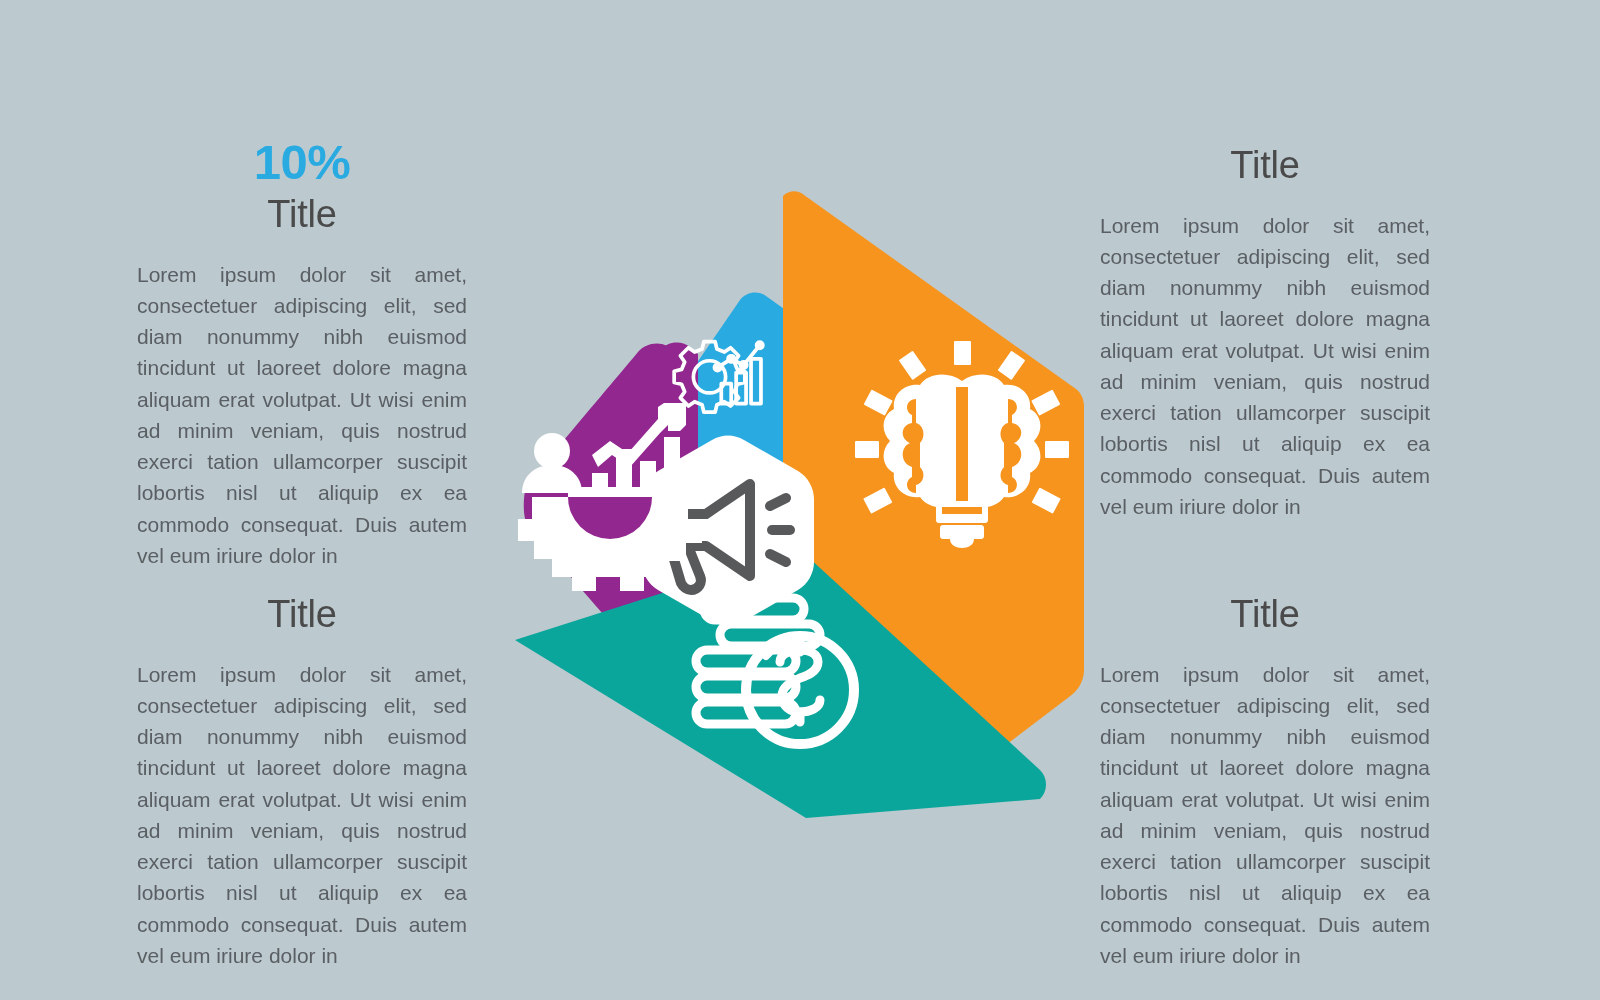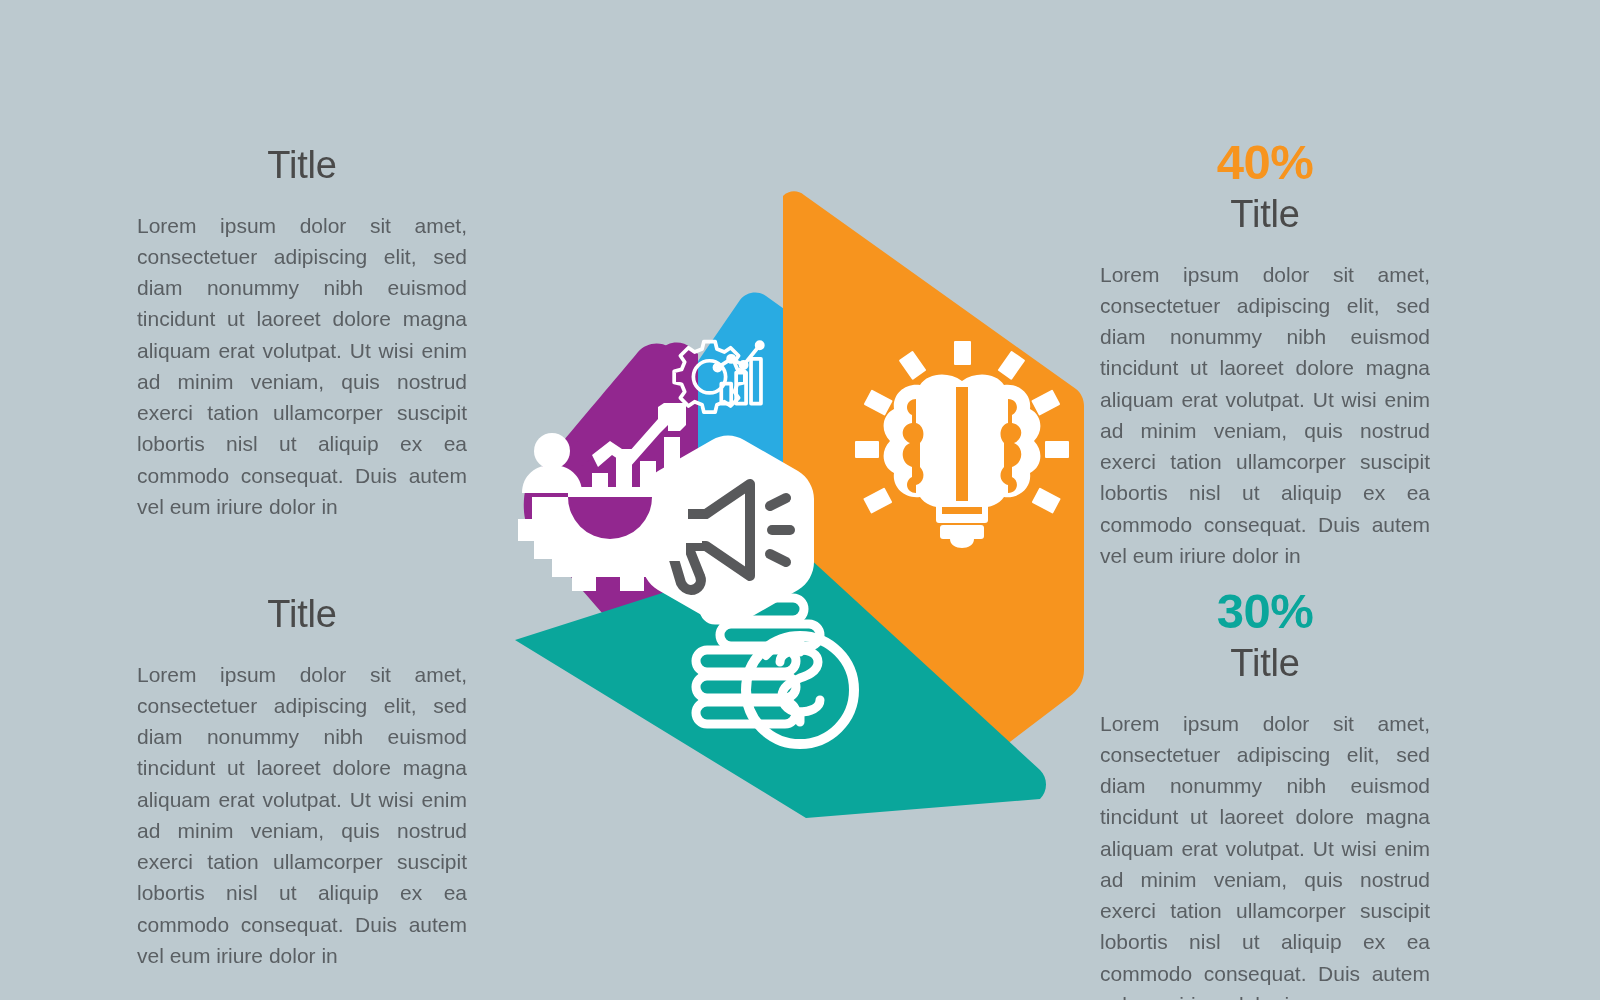--- a/index.html
+++ b/index.html
@@ -62,37 +62,36 @@
     height: 690px;
   }
   svg { display: block; overflow: visible; }
 </style>
 </head>
 <body style="background: rgb(188, 201, 207);">
 
 <div id="stage">
 
   <div class="block" id="block-tl">
+    <div class="pct" style="color:#29abe2">10%</div>
     <div class="title">Title</div>
     <div class="body">Lorem ipsum dolor sit amet, consectetuer adipiscing elit, sed diam nonummy nibh euismod tincidunt ut laoreet dolore magna aliquam erat volutpat. Ut wisi enim ad minim veniam, quis nostrud exerci tation ullamcorper suscipit lobortis nisl ut aliquip ex ea commodo consequat. Duis autem vel eum iriure dolor in</div>
   </div>
 
   <div class="block" id="block-bl">
     <div class="title">Title</div>
     <div class="body">Lorem ipsum dolor sit amet, consectetuer adipiscing elit, sed diam nonummy nibh euismod tincidunt ut laoreet dolore magna aliquam erat volutpat. Ut wisi enim ad minim veniam, quis nostrud exerci tation ullamcorper suscipit lobortis nisl ut aliquip ex ea commodo consequat. Duis autem vel eum iriure dolor in</div>
   </div>
 
   <div class="block" id="block-tr">
-    <div class="pct" style="color:#f7941e">40%</div>
     <div class="title">Title</div>
     <div class="body">Lorem ipsum dolor sit amet, consectetuer adipiscing elit, sed diam nonummy nibh euismod tincidunt ut laoreet dolore magna aliquam erat volutpat. Ut wisi enim ad minim veniam, quis nostrud exerci tation ullamcorper suscipit lobortis nisl ut aliquip ex ea commodo consequat. Duis autem vel eum iriure dolor in</div>
   </div>
 
   <div class="block" id="block-br">
-    <div class="pct" style="color:#0aa69b">30%</div>
     <div class="title">Title</div>
     <div class="body">Lorem ipsum dolor sit amet, consectetuer adipiscing elit, sed diam nonummy nibh euismod tincidunt ut laoreet dolore magna aliquam erat volutpat. Ut wisi enim ad minim veniam, quis nostrud exerci tation ullamcorper suscipit lobortis nisl ut aliquip ex ea commodo consequat. Duis autem vel eum iriure dolor in</div>
   </div>
 
   <div id="graphic">
     <svg width="640" height="690" viewBox="0 0 640 690" xmlns="http://www.w3.org/2000/svg">
 
       <g>
         <path fill="#29abe2" d="M 260,130
                  C 266,122 278,120 286,126

